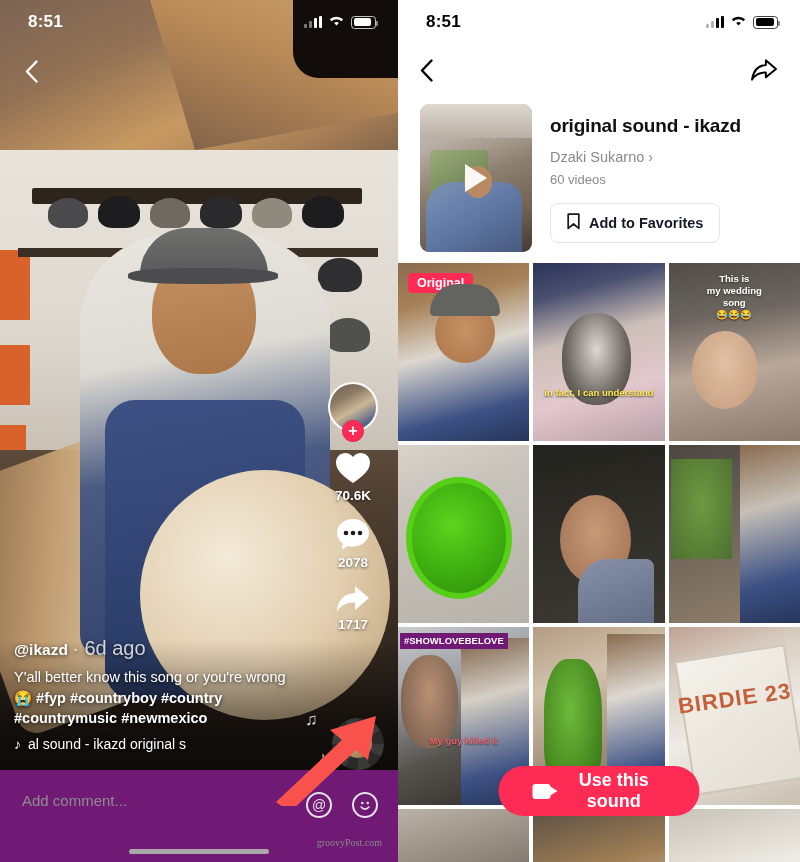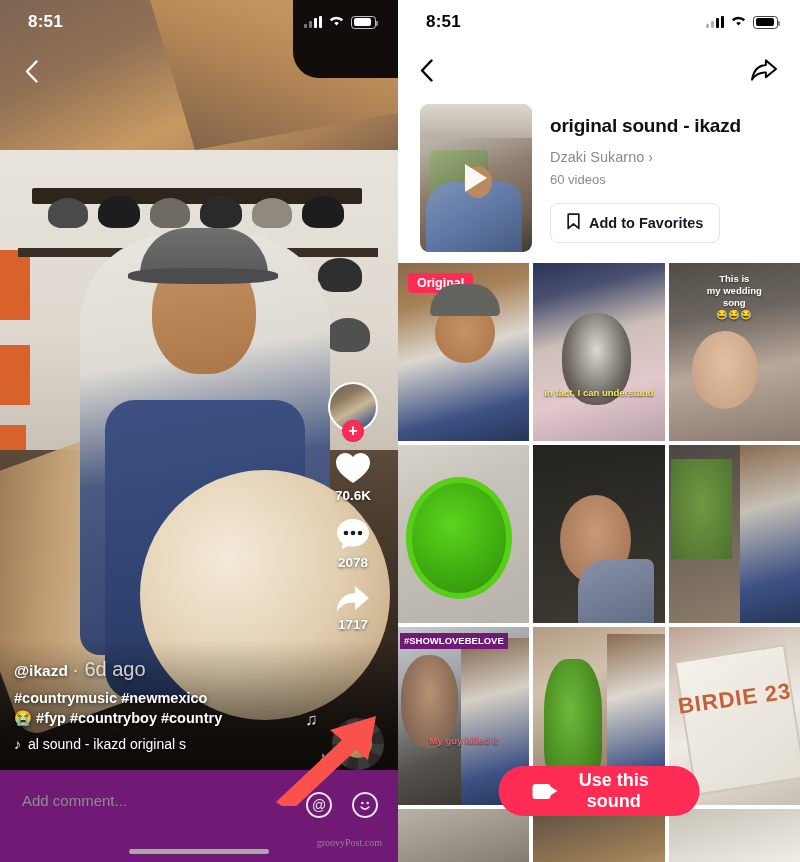--- a/index.html
+++ b/index.html
@@ -311,22 +311,23 @@
         </svg>
         <span class="rail-count">1717</span>
       </div>
     </div>
 
     <div class="caption-block">
       <div class="cap-user">
         <span>@ikazd</span>
         <span class="ago">· 6d ago</span>
       </div>
+      <div class="cap-text">Y'all better know this song or you're wrong</div>
+      <div class="cap-tags">😭 #fyp #countryboy #country</div>
       <div class="cap-tags">#countrymusic #newmexico</div>
-      <div class="cap-tags">😭 #fyp #countryboy #country</div>
       <div class="cap-music">
         <span>♪</span>
         <span>al sound - ikazd    original s</span>
       </div>
     </div>
 
     <div class="note note-a">♫</div>
     <div class="note note-b">♪</div>
     <div class="note note-c">♪</div>
 

